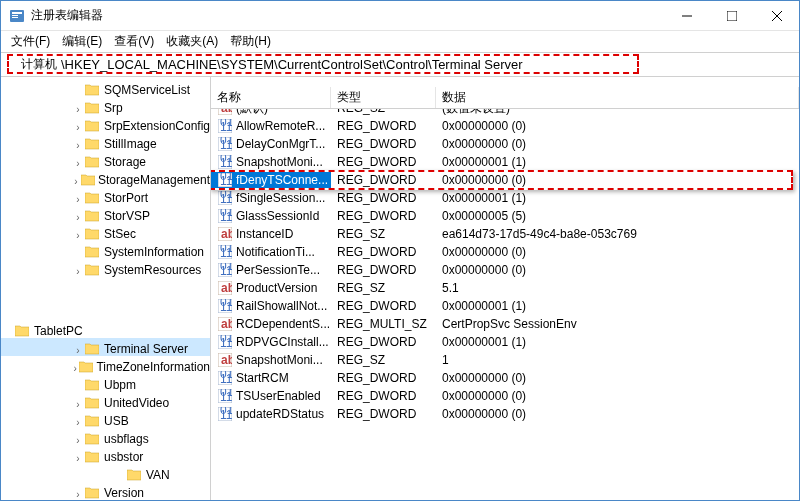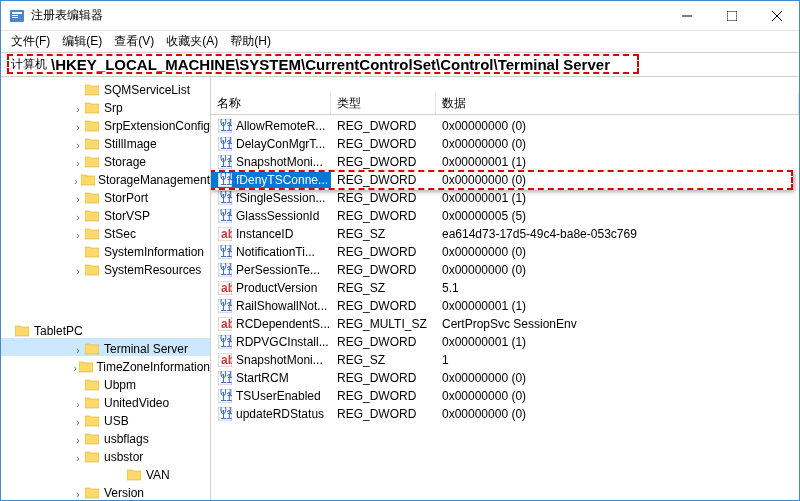--- a/index.html
+++ b/index.html
@@ -5,33 +5,33 @@
 * { margin:0; padding:0; box-sizing:border-box; font-family:"Microsoft YaHei","Segoe UI",sans-serif; font-size:12px; }
 body { background:#fff; }
 .window { width:800px; height:501px; border:1px solid #4a87c7; background:#fff; display:flex; flex-direction:column; }
 .titlebar { height:30px; background:#fff; display:flex; align-items:center; padding-left:8px; border-bottom:1px solid #e5e5e5; }
 .titlebar-icon { width:16px; height:16px; margin-right:6px; display:flex; align-items:center; justify-content:center; }
 .titlebar-title { flex:1; }
 .winbtns { display:flex; }
 .winbtn { width:45px; height:29px; display:flex; align-items:center; justify-content:center; }
 .menubar { height:22px; display:flex; align-items:center; padding:0 4px; border-bottom:1px solid #d0d0d0; }
 .menuitem { padding:2px 6px; }
-.addrbar { height:24px; display:flex; align-items:center; padding:2px 10px; border-bottom:1px solid #d0d0d0; position:relative; }
+.addrbar { height:24px; display:flex; align-items:center; padding:2px 20px; border-bottom:1px solid #d0d0d0; position:relative; }
 .addr-highlight { position:absolute; left:6px; top:1px; right:160px; height:20px; border:2px dashed #d00; pointer-events:none; }
 .addr-label { margin-right:4px; }
-.addr-input { flex:1; border:none; outline:none; font-size:15px; background:transparent;font-weight:bold; }
+.addr-input { flex:1; border:none; outline:none; font-size:13px; background:transparent; }
 .content { flex:1; display:flex; overflow:hidden; }
 .tree { width:210px; border-right:1px solid #d0d0d0; overflow-y:auto; overflow-x:hidden; padding:2px 0; }
 .tree-row { display:flex; align-items:flex-end; height:18px; white-space:nowrap; }
 .tree-row.selected { background:#cce8ff; }
 .twist { width:14px; display:inline-flex; justify-content:center; color:#666; font-size:10px; }
 .folder { width:16px; height:14px; margin-right:3px; display:inline-flex; align-items:center; }
 .folder svg { width:14px; height:12px; }
 .list { flex:1; overflow:auto; position:relative; }
-.list-head { display:flex; border-bottom:1px solid #d0d0d0; height:22px; align-items:center; position:sticky; top:16px; background:#fff; }
+.list-head { display:flex; border-bottom:1px solid #d0d0d0; height:22px; align-items:center; position:sticky; top:10px; background:#fff; }
 .col { padding:0 6px; border-right:1px solid #e5e5e5; height:100%; display:flex; align-items:center; }
 .col-name { width:120px; }
 .col-type { width:105px; }
 .col-data { flex:1;text-align:center; }
 .row { display:flex; align-items:center; height:18px; }
 .row-highlight { position:relative; }
 .row-highlight::after { content:""; position:absolute; left:-2px; right:6px; top:-1px; bottom:-1px; border:2px dashed #d00; box-shadow:2px 2px 4px rgba(0,0,0,0.3); pointer-events:none; }
 .cell { padding:0 6px; overflow:hidden; text-overflow:ellipsis; white-space:nowrap; display:flex; align-items:center; }
 .cell-name { width:120px; }
 .cell-type { width:105px; }

